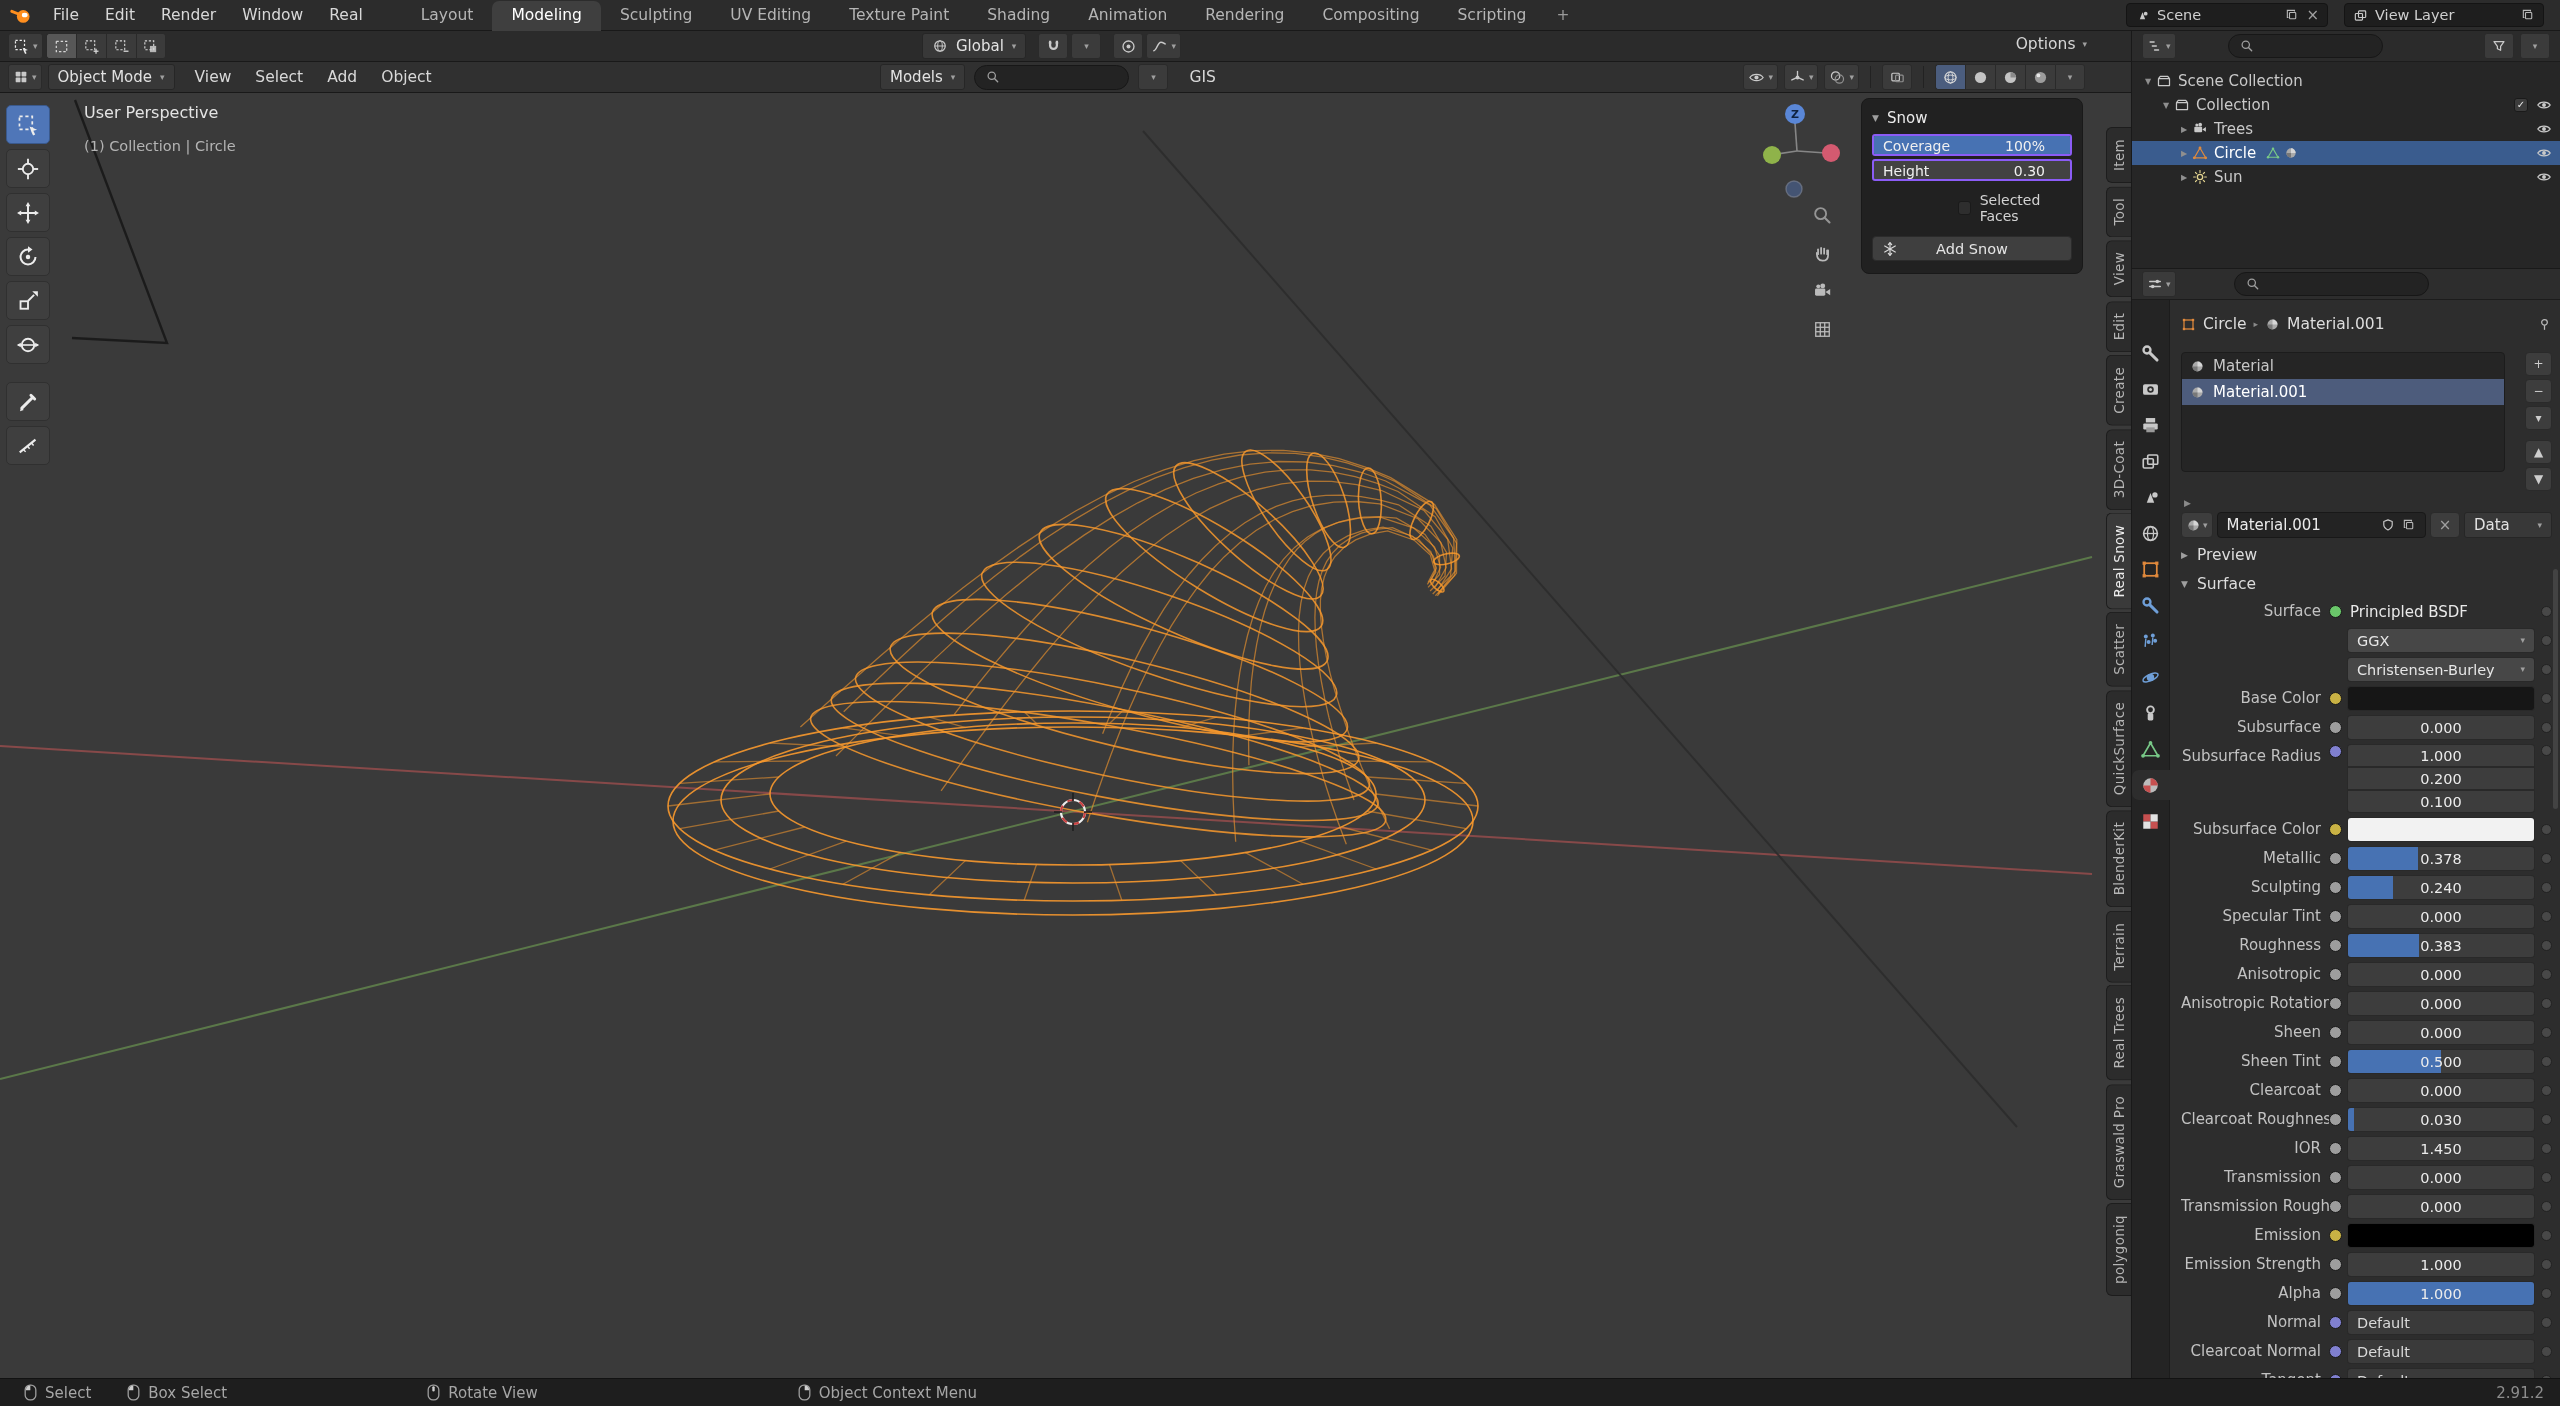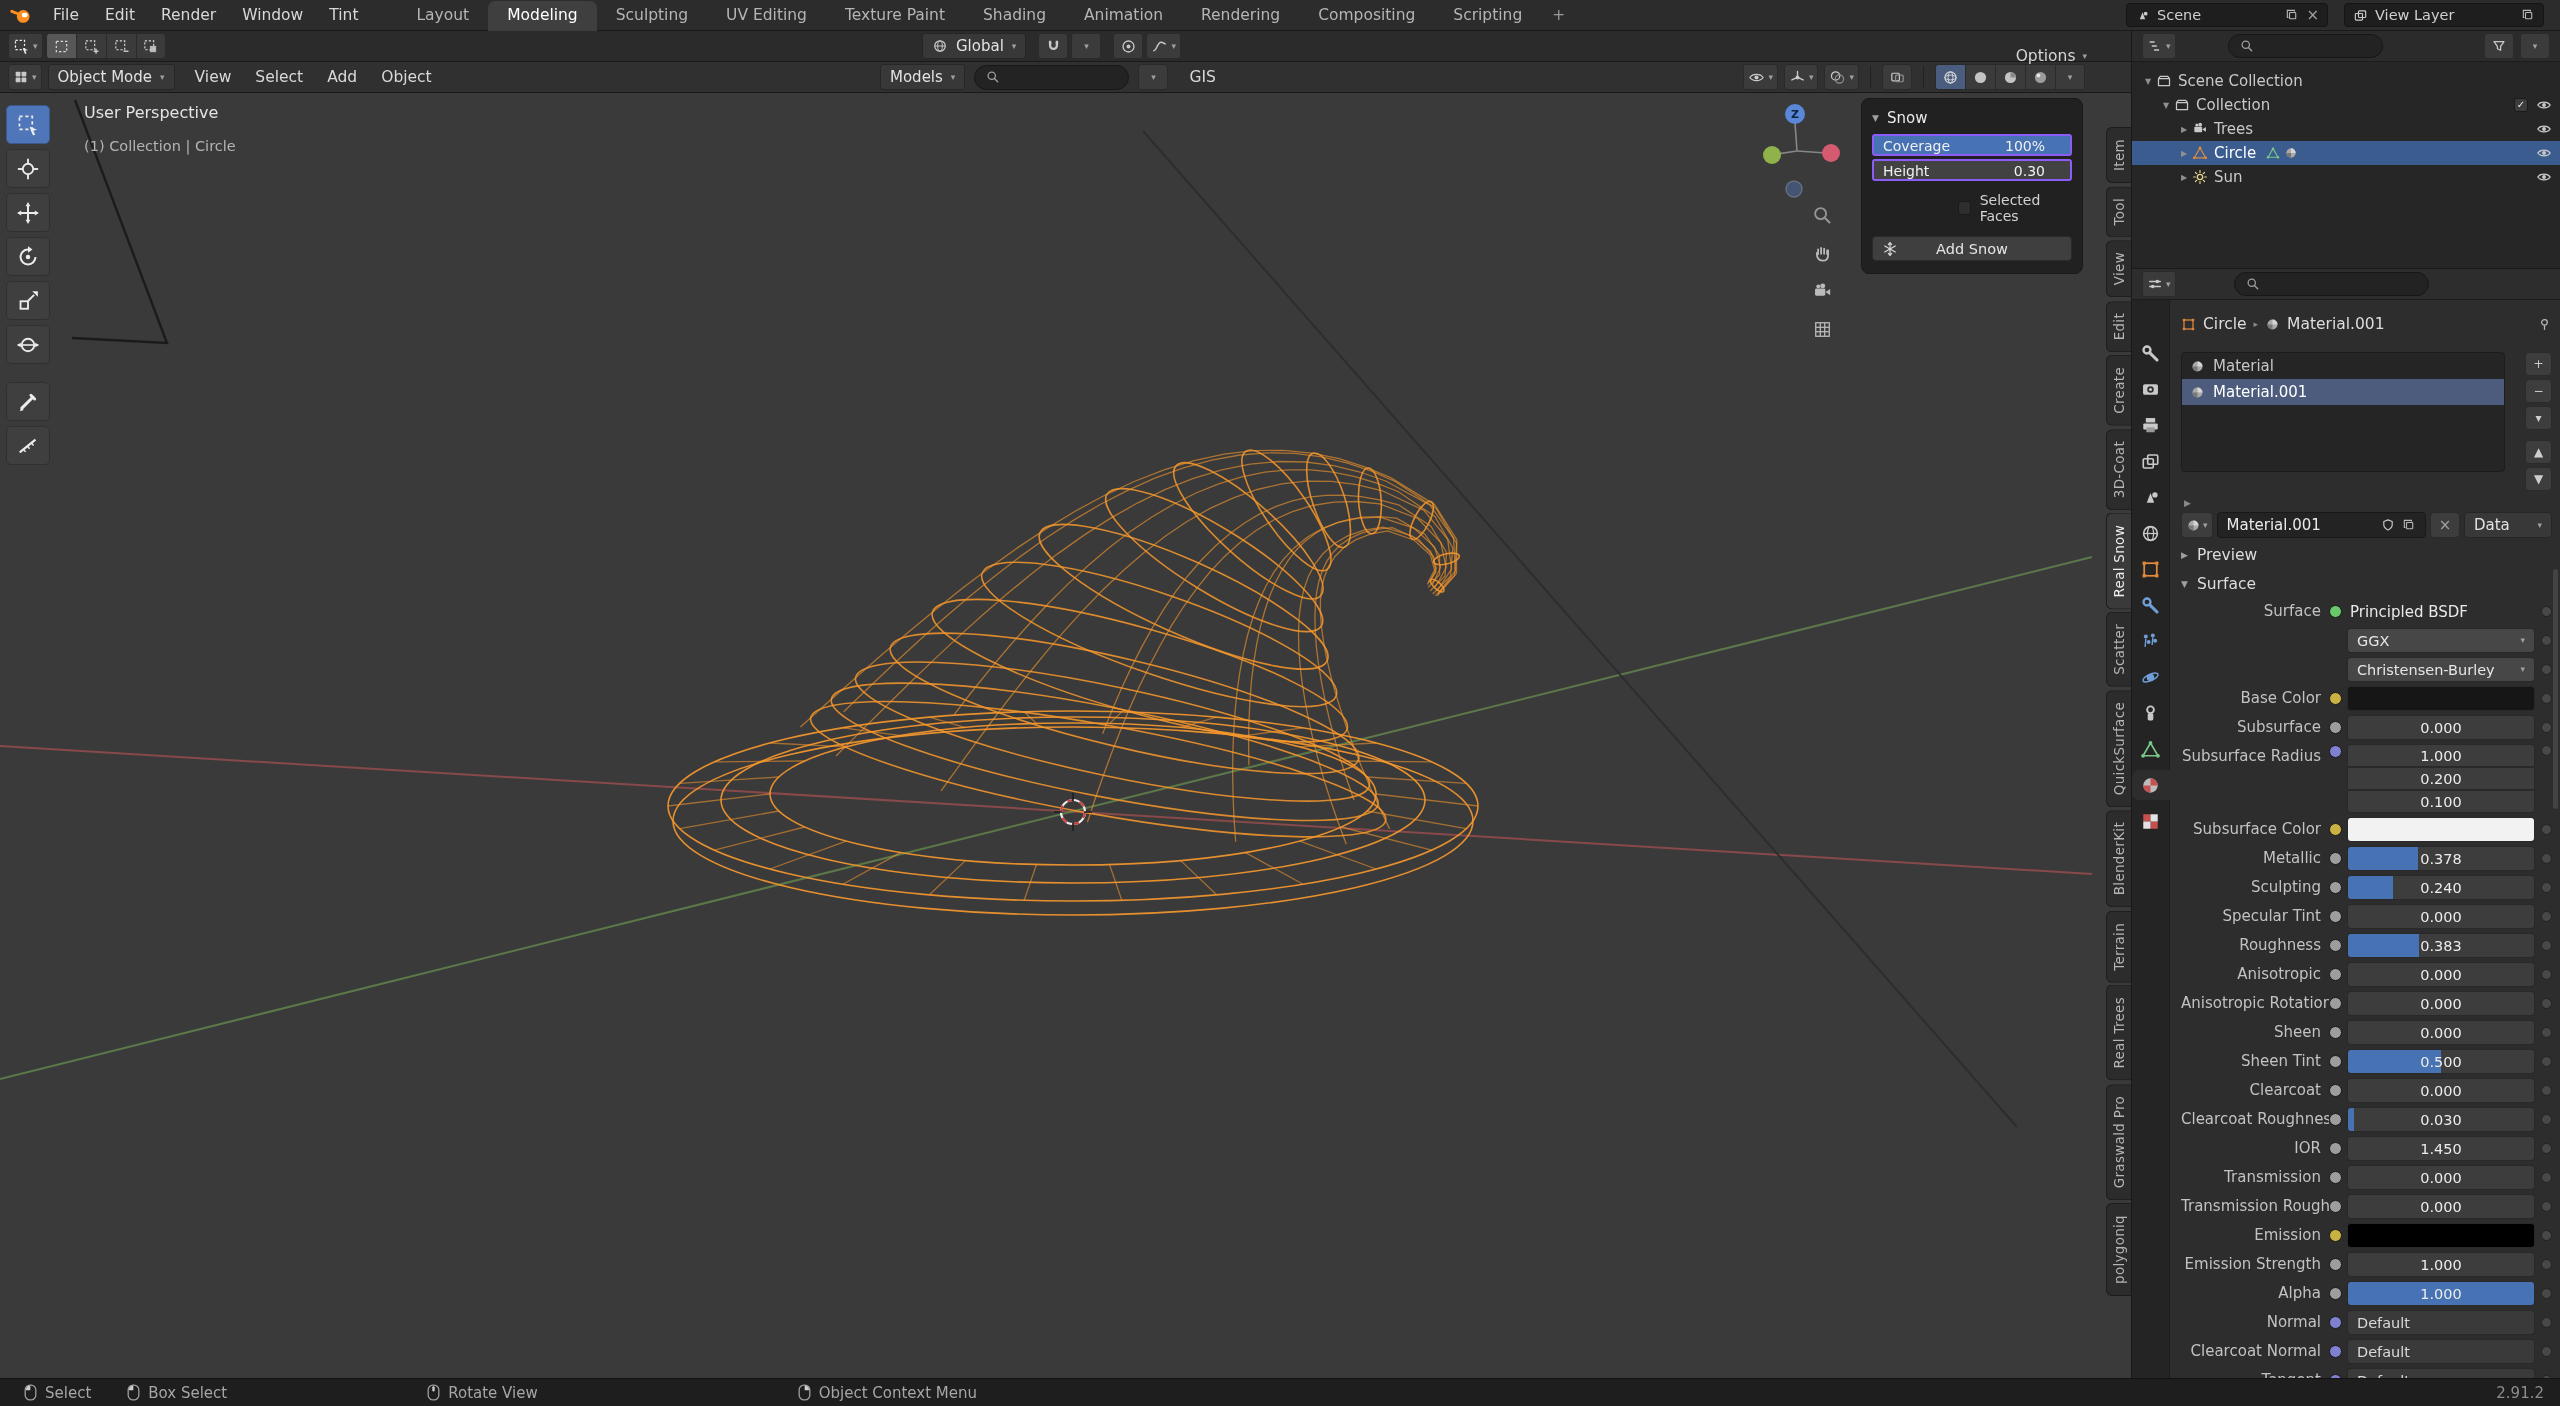--- a/index.html
+++ b/index.html
@@ -24,21 +24,21 @@
 
 #toolsettings{position:absolute;left:0;top:31px;width:2131px;height:31px;background:#2b2b2b;border-bottom:1px solid #191919;z-index:30}
 .hgroup{position:absolute;top:2px;display:flex;align-items:center;gap:3px}
 .icobtn{min-width:30px;height:26px;display:flex;align-items:center;justify-content:center;gap:3px;background:#3b3b3b;border:1px solid #2a2a2a;border-radius:3px;padding:0 4px}
 .icobtn.pressed{background:#575757}
 .seggroup{display:flex}
 .seggroup .icobtn{border-radius:0;border-right-width:0}
 .seggroup .icobtn:first-child{border-radius:3px 0 0 3px}
 .seggroup .icobtn:last-child{border-radius:0 3px 3px 0;border-right-width:1px}
 .dd{display:flex;align-items:center;gap:8px;height:26px;background:#383838;border:1px solid #262626;border-radius:3px;padding:0 9px;font-size:15px;color:#e2e2e2;white-space:nowrap}
-#ts-options{position:absolute;right:44px;top:16px;display:flex;align-items:center;gap:7px;color:#d6d6d6;font-size:15.5px}
+#ts-options{position:absolute;right:44px;top:4px;display:flex;align-items:center;gap:7px;color:#d6d6d6;font-size:15.5px}
 .vsep{width:1px;height:22px;background:#222;margin:0 5px}
 
 #viewport{position:absolute;left:0;top:62px;width:2131px;height:1316px}
 #vp-header{position:relative;height:31px;background:#303030;border-bottom:1px solid #191919;display:flex;align-items:center;padding-left:8px;z-index:20}
 .hmenu{padding:0 12px;font-size:15.5px;color:#d8d8d8}
 #vp-center{position:absolute;left:880px;top:2px;display:flex;align-items:center;gap:9px}
 .search{display:flex;align-items:center;gap:7px;height:25px;background:#232323;border:1px solid #171717;border-radius:13px;padding:0 11px;color:#8f8f8f}
 #vp-right{position:absolute;right:46px;top:2px;display:flex;align-items:center;gap:6px}
 #vp-canvas{position:absolute;left:0;top:31px;width:2131px;height:1285px;background:#3a3a3a;overflow:hidden}
 #scene-svg{position:absolute;left:0;top:0}
@@ -134,21 +134,21 @@
           <circle cx="10.8" cy="10.2" r="5.2" fill="#ff8f1f"></circle>
           <ellipse cx="12" cy="9" rx="2.4" ry="1.9" fill="#fff"></ellipse>
           <path d="M1.5 6 L8.5 8.8" stroke="#ff8f1f" stroke-width="2.4" stroke-linecap="round"></path>
         </svg>
       </span>
     <nav id="main-menus">
         <span class="menu">File</span>
         <span class="menu">Edit</span>
         <span class="menu">Render</span>
         <span class="menu">Window</span>
-        <span class="menu">Tint</span>
+        <span class="menu">Real</span>
       </nav>
     <div id="workspaces">
         <span class="wtab">Layout</span>
         <span class="wtab active">Modeling</span>
         <span class="wtab">Sculpting</span>
         <span class="wtab">UV Editing</span>
         <span class="wtab">Texture Paint</span>
         <span class="wtab">Shading</span>
         <span class="wtab">Animation</span>
         <span class="wtab">Rendering</span>

